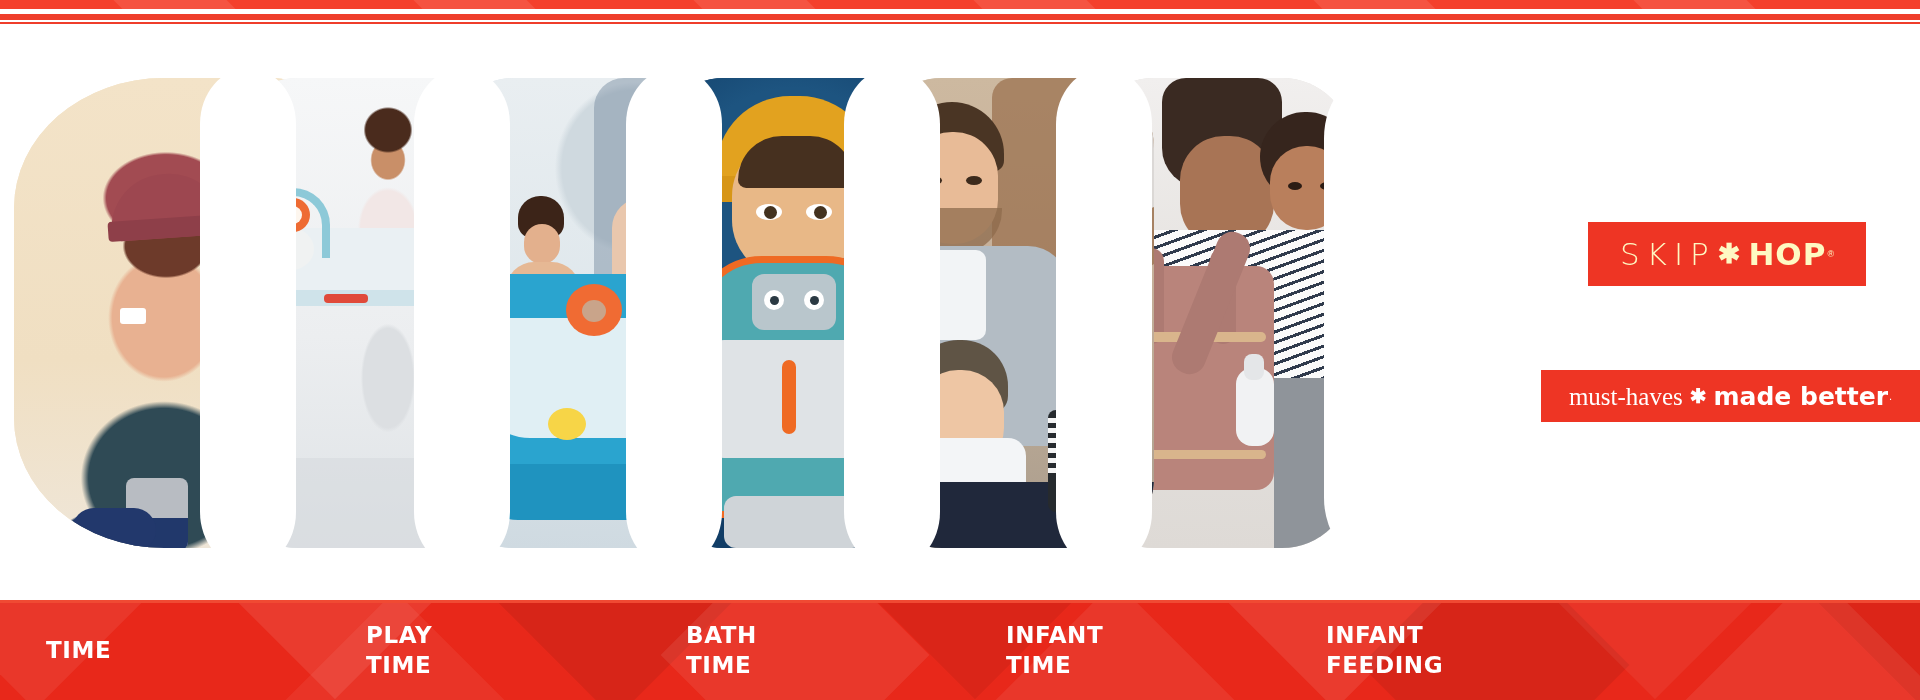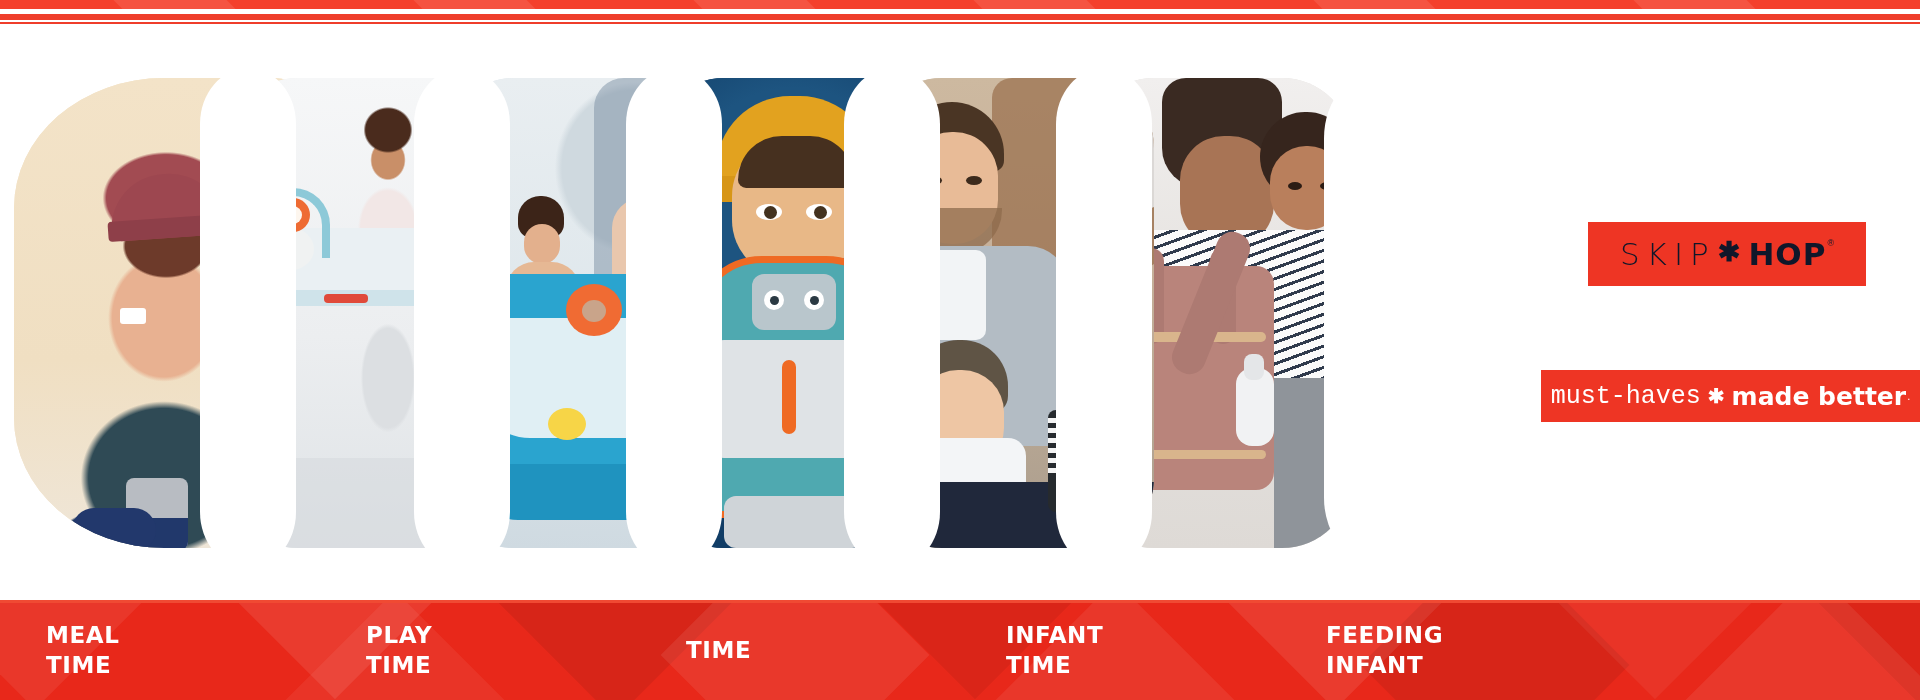--- a/index.html
+++ b/index.html
@@ -30,32 +30,32 @@
   .ph { position:absolute; inset:0; }
 
   
   .sep { position:absolute; top:-10px; width:96px; height:500px; z-index:6;
     background:#fff; border-radius:60px/70px; }
 
   
   .brand { position:absolute; left:1588px; top:196px; width:278px; }
   .logo-box { width:278px; height:64px; background:#ee3524; position:relative;
     display:flex; align-items:center; justify-content:center; }
-  .logo-txt { color:#0f172a; font-size:31px; letter-spacing:5px; line-height:1;
-    white-space:nowrap; display:flex; }
+  .logo-txt { color:#fef9c3; font-size:31px; letter-spacing:5px; line-height:1;
+    white-space:nowrap; display:flex; align-items:center; }
   .logo-skip { font-weight:300; font-family:"DejaVu Sans", sans-serif; letter-spacing:7px; }
   .logo-star { font-size:27px; margin:0 3px 0 2px; font-weight:700; }
   .logo-hop  { font-weight:800; letter-spacing:1px; font-family:"DejaVu Sans", sans-serif; }
   .logo-r { font-size:9px; vertical-align:super; margin-left:1px; font-weight:400; letter-spacing:0; }
 
   .tagline-band { position:absolute; left:1541px; top:370px; width:379px; height:52px;
     background:#ee3524; display:flex; align-items:center; justify-content:center; }
   .tagline { color:#fff; font-size:25px; white-space:nowrap; line-height:1;
     display:flex; align-items:center; }
-  .tg-a { font-weight:300; font-family:Liberation Mono, monospace; }
+  .tg-a { font-weight:300; font-family:Liberation Serif, serif; }
   .tg-star { font-size:20px; margin:0 7px; font-weight:700; }
   .tg-b { font-weight:700; font-family:"DejaVu Sans", sans-serif; }
   .tg-dot { font-size:11px; vertical-align:super; margin-left:1px; }
 
   
   .nav { position:absolute; left:0; top:600px; width:1920px; height:100px;
     background:#e8281a; overflow:hidden; }
   .nav-top-line { position:absolute; left:0; top:0; width:1920px; height:3px; background:#f04a33; z-index:4;}
   .nav-pat { position:absolute; inset:0; overflow:hidden; }
   .nav-pat i { position:absolute; display:block; width:190px; height:190px;
@@ -257,36 +257,36 @@
       <i style="left:880px; top:-130px; background:rgba(0,0,0,.06)"></i>
       <i style="left:1020px;top:20px;   background:rgba(255,255,255,.07)"></i>
       <i style="left:1240px;top:-120px; background:rgba(255,255,255,.09)"></i>
       <i style="left:1400px;top:-30px;  background:rgba(0,0,0,.07)"></i>
       <i style="left:1560px;top:-130px; background:rgba(255,255,255,.06)"></i>
       <i style="left:1720px;top:10px;   background:rgba(255,255,255,.08)"></i>
       <i style="left:1840px;top:-110px; background:rgba(0,0,0,.05)"></i>
     </div>
     <div class="nav-items">
       <a class="nav-item">
-        <span>MEAL</span>
         <span>TIME</span>
       </a>
       <a class="nav-item">
         <span>PLAY</span>
         <span>TIME</span>
       </a>
       <a class="nav-item">
+        <span>BATH</span>
         <span>TIME</span>
       </a>
       <a class="nav-item">
         <span>INFANT</span>
         <span>TIME</span>
       </a>
       <a class="nav-item">
+        <span>INFANT</span>
         <span>FEEDING</span>
-        <span>INFANT</span>
       </a>
       <a class="nav-item">
       </a>
     </div>
   </div>
 
 </div>
 
 </body></html>

